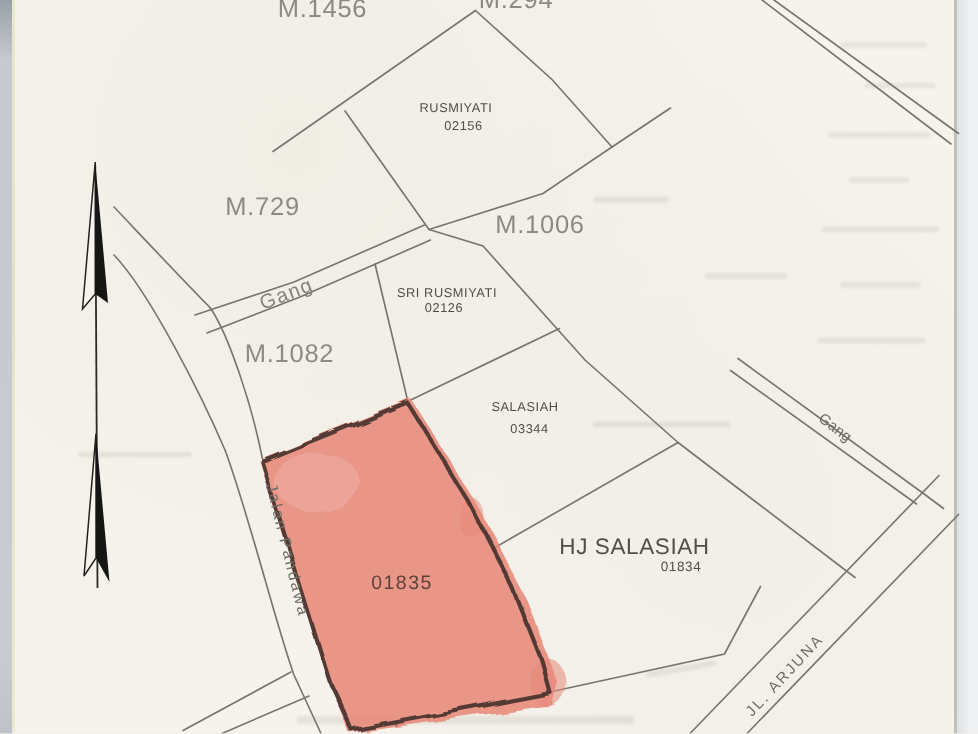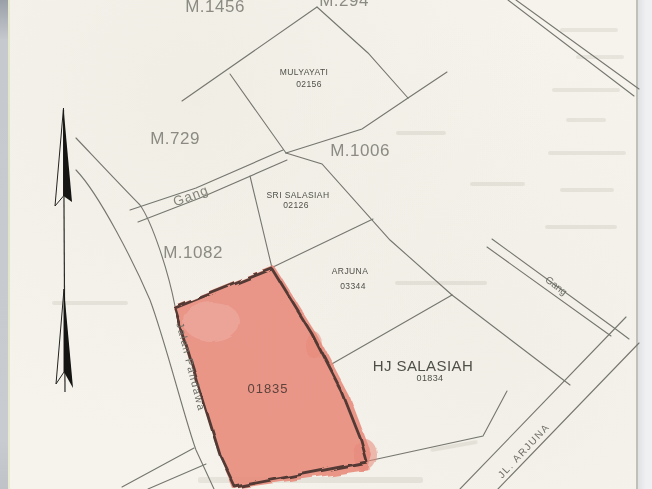--- a/index.html
+++ b/index.html
@@ -113,30 +113,30 @@
       <path d="M63.5,108 L72,202 L63.5,196 Z" fill="#151513"></path>
       <path d="M64,289 L56,384 L64,372 Z" fill="#f5f3ec" stroke="#222220" stroke-width="1"></path>
       <path d="M64,289 L73,388 L64,372 Z" fill="#151513"></path>
     </g>
   </svg>
 
   <div class="lbl mnum" style="left:215px;top:6px">M.1456</div>
   <div class="lbl mnum" style="left:344px;top:0">M.294</div>
   <div class="lbl mnum" style="left:175px;top:138px">M.729</div>
   <div class="lbl mnum" style="left:360px;top:150px">M.1006</div>
-  <div class="lbl mnum" style="left:193px;top:252px">M.1082</div>
+  <div class="lbl mnum" style="left:193px;top:236px">M.1082</div>
 
-  <div class="lbl owner" style="left:304px;top:72px">MULYAYATI</div>
+  <div class="lbl owner" style="left:304px;top:72px">RUSMIYATI</div>
   <div class="lbl owner" style="left:309px;top:84px">02156</div>
-  <div class="lbl owner" style="left:298px;top:195px">SRI SALASIAH</div>
+  <div class="lbl owner" style="left:298px;top:195px">SRI RUSMIYATI</div>
   <div class="lbl owner" style="left:296px;top:205px">02126</div>
-  <div class="lbl owner" style="left:350px;top:271px">ARJUNA</div>
+  <div class="lbl owner" style="left:350px;top:271px">SALASIAH</div>
   <div class="lbl owner" style="left:353px;top:286px">03344</div>
   <div class="lbl owner" style="left:423px;top:365px;font-size:15px">HJ SALASIAH</div>
-  <div class="lbl owner" style="left:430px;top:378px;font-size:9px">01834</div>
+  <div class="lbl owner" style="left:454px;top:378px;font-size:9px">01834</div>
 
   <div class="lbl" style="left:268px;top:388px;font-size:13px;color:#5c433c;letter-spacing:1px">01835</div>
 
   <div class="lbl roadlbl" style="left:191px;top:196px;font-size:13.5px;letter-spacing:1px;transform:translate(-50%,-50%) rotate(-21deg)">Gang</div>
   <div class="lbl roadlbl" style="left:556px;top:286px;font-size:10px;color:#6d6d65;transform:translate(-50%,-50%) rotate(37deg)">Gang</div>
   <div class="lbl roadlbl" style="left:191px;top:367px;font-size:10.5px;color:#6d6d65;letter-spacing:1.5px;transform:translate(-50%,-50%) rotate(76deg)">Jalan Pandawa</div>
   <div class="lbl roadlbl" style="left:524px;top:451px;font-size:10px;color:#6d6d65;letter-spacing:1.5px;transform:translate(-50%,-50%) rotate(-47deg)">JL. ARJUNA</div>
 
 </div>
 

